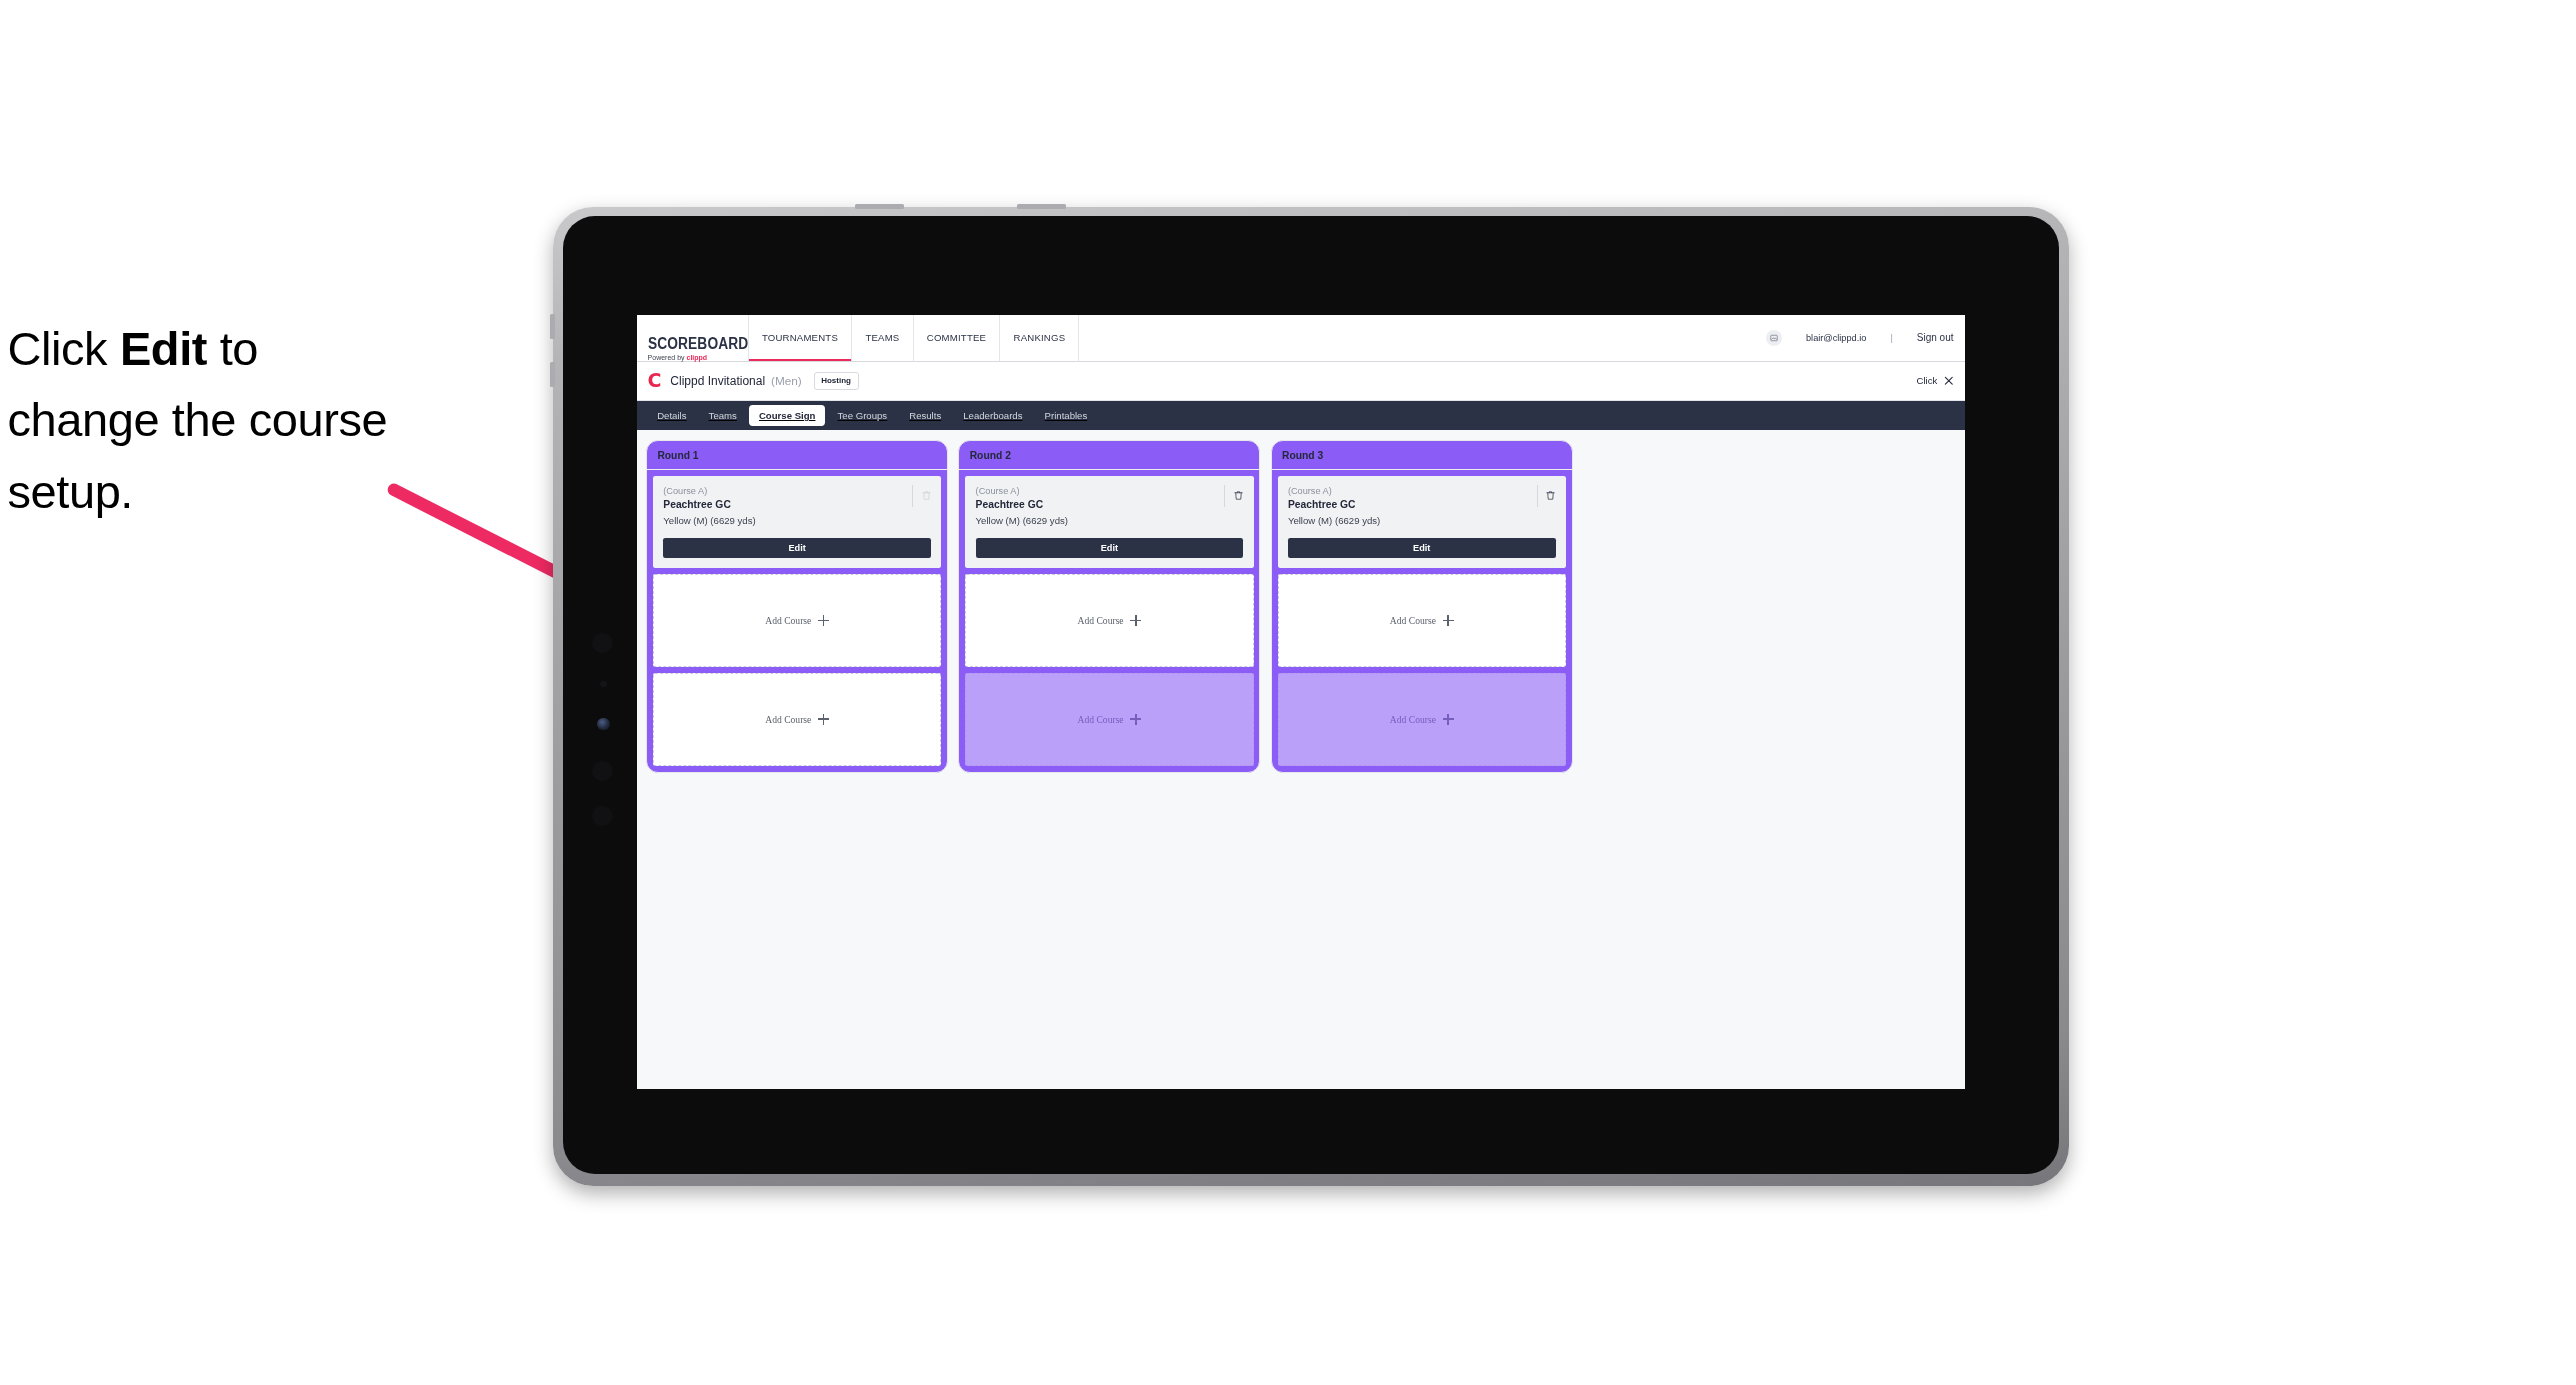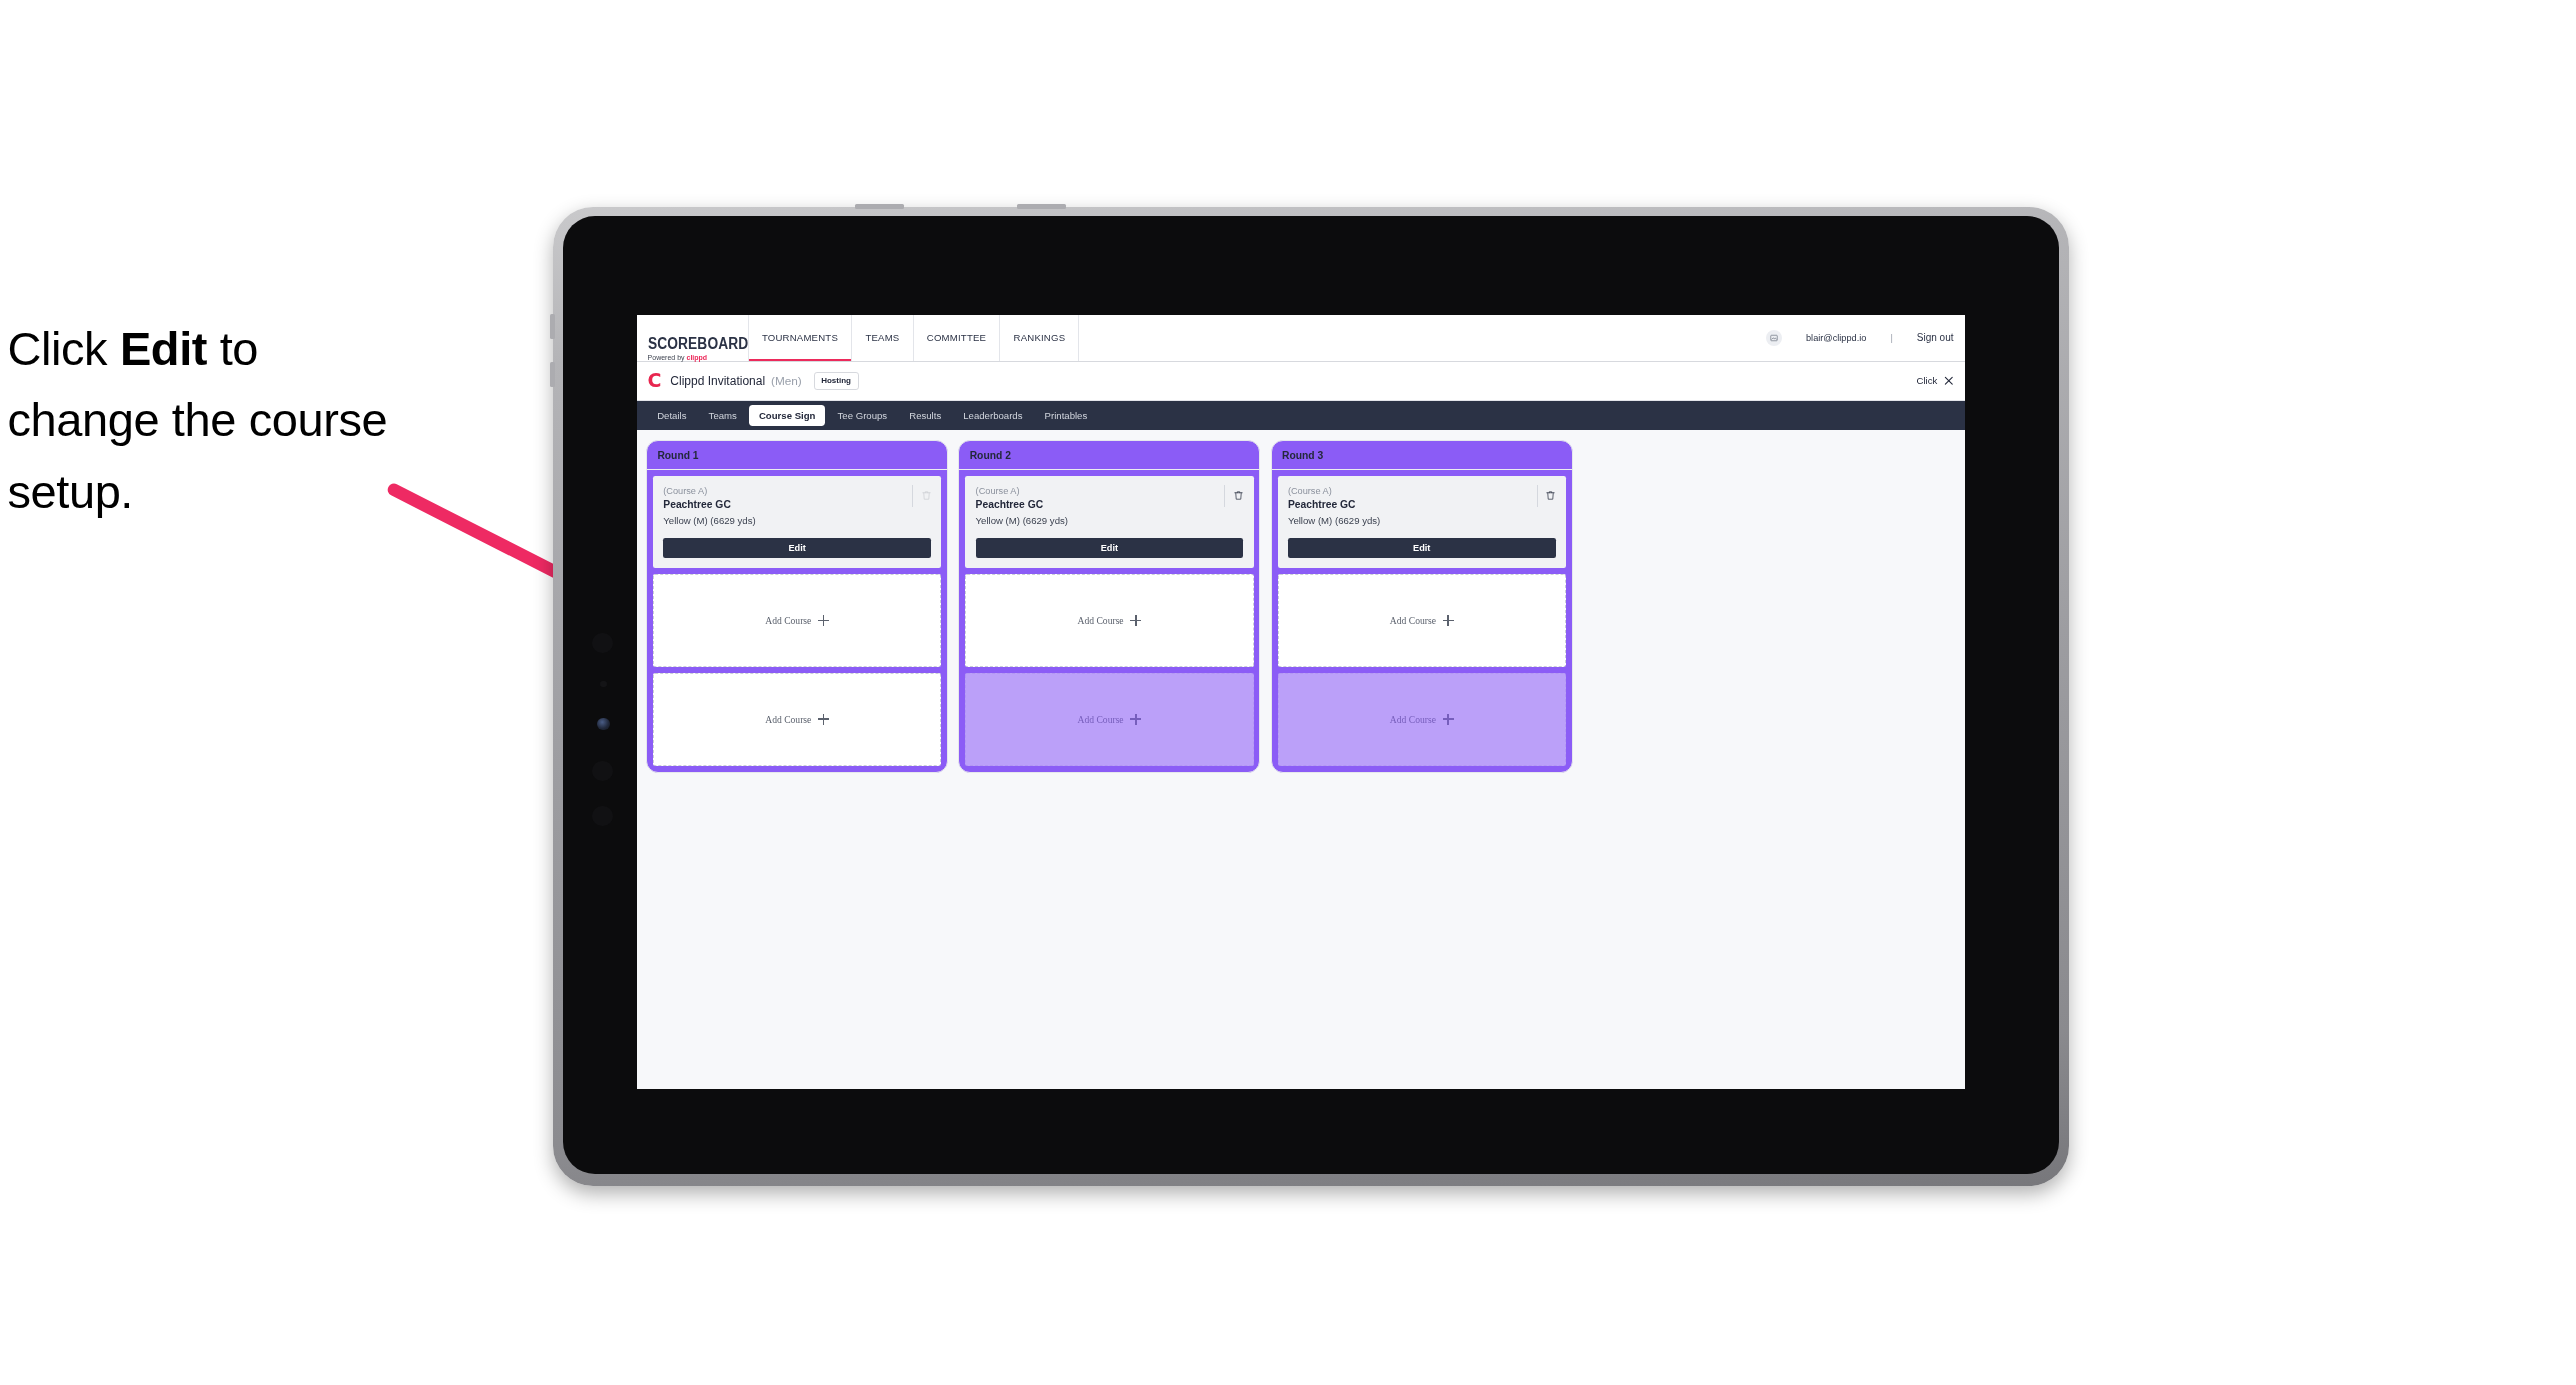--- a/index.html
+++ b/index.html
@@ -232,20 +232,21 @@
   }
 
   
   #tab-bar {
     height: 29px;
     background: #2b3245;
     display: flex;
     align-items: center;
     padding-left: 10.3px;
     gap: 2.9px;
+    text-decoration: underline;
   }
   .tab-item {
     font-size: 9.6px;
     color: #d2d6de;
     padding: 5.2px 9.6px;
     border-radius: 3.7px;
     white-space: nowrap;
     cursor: pointer;
   }
   .tab-item.active {

